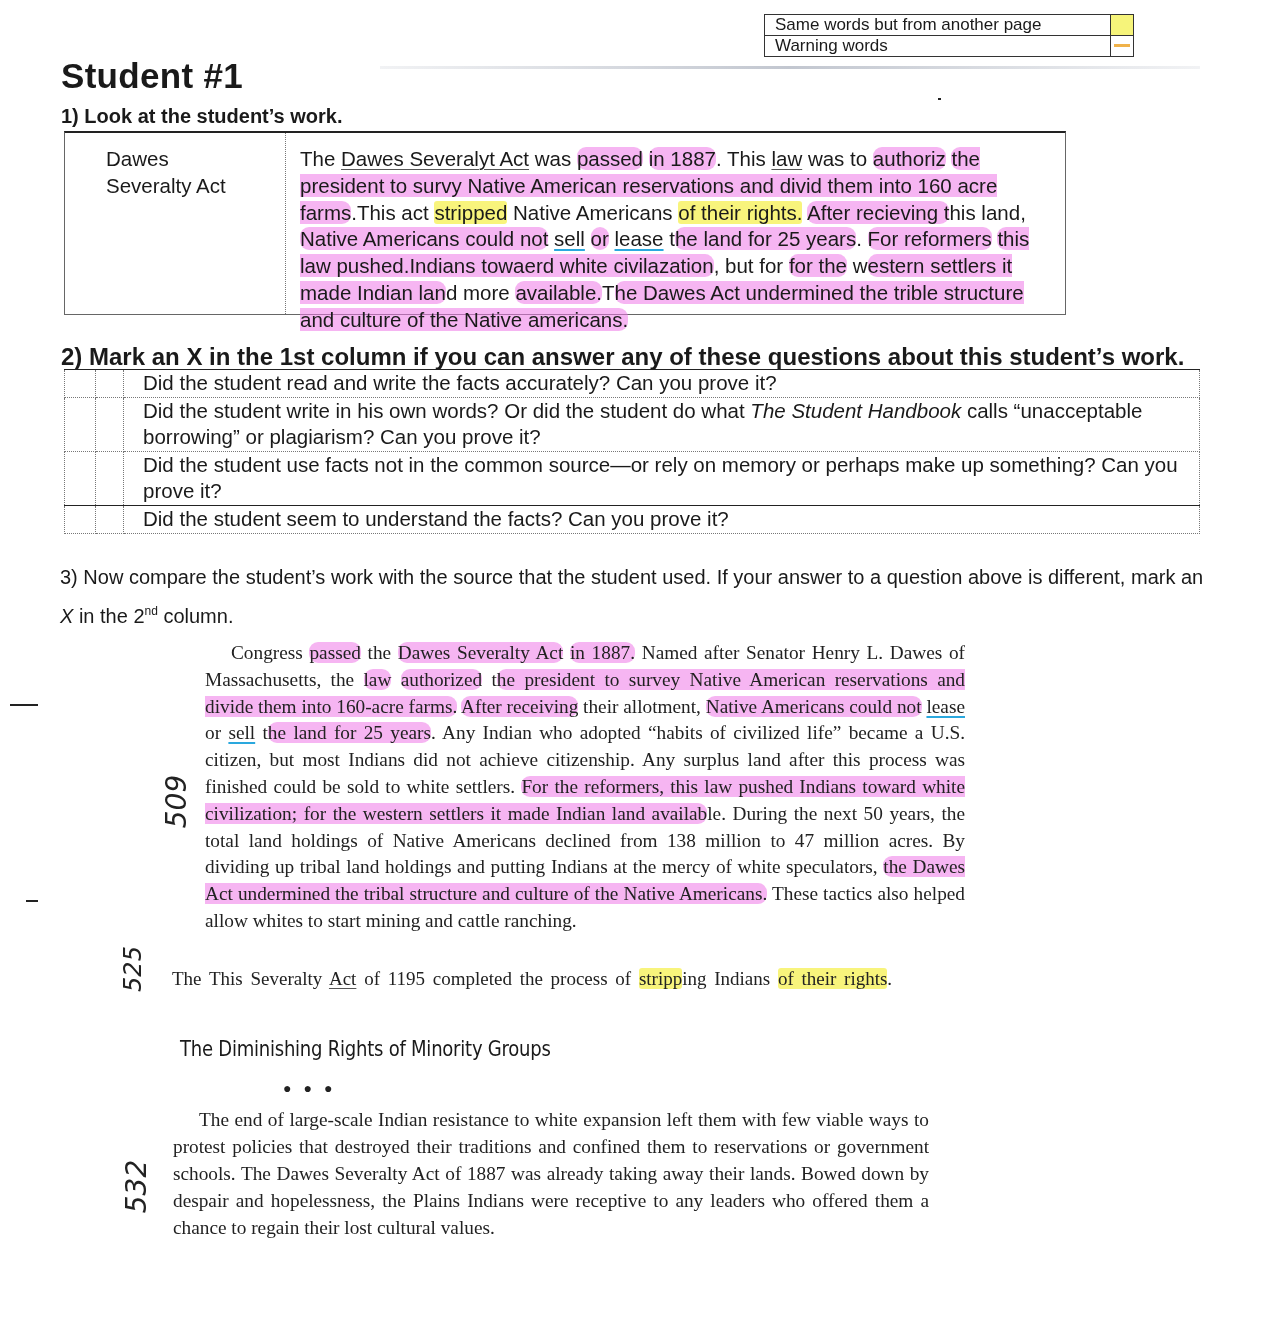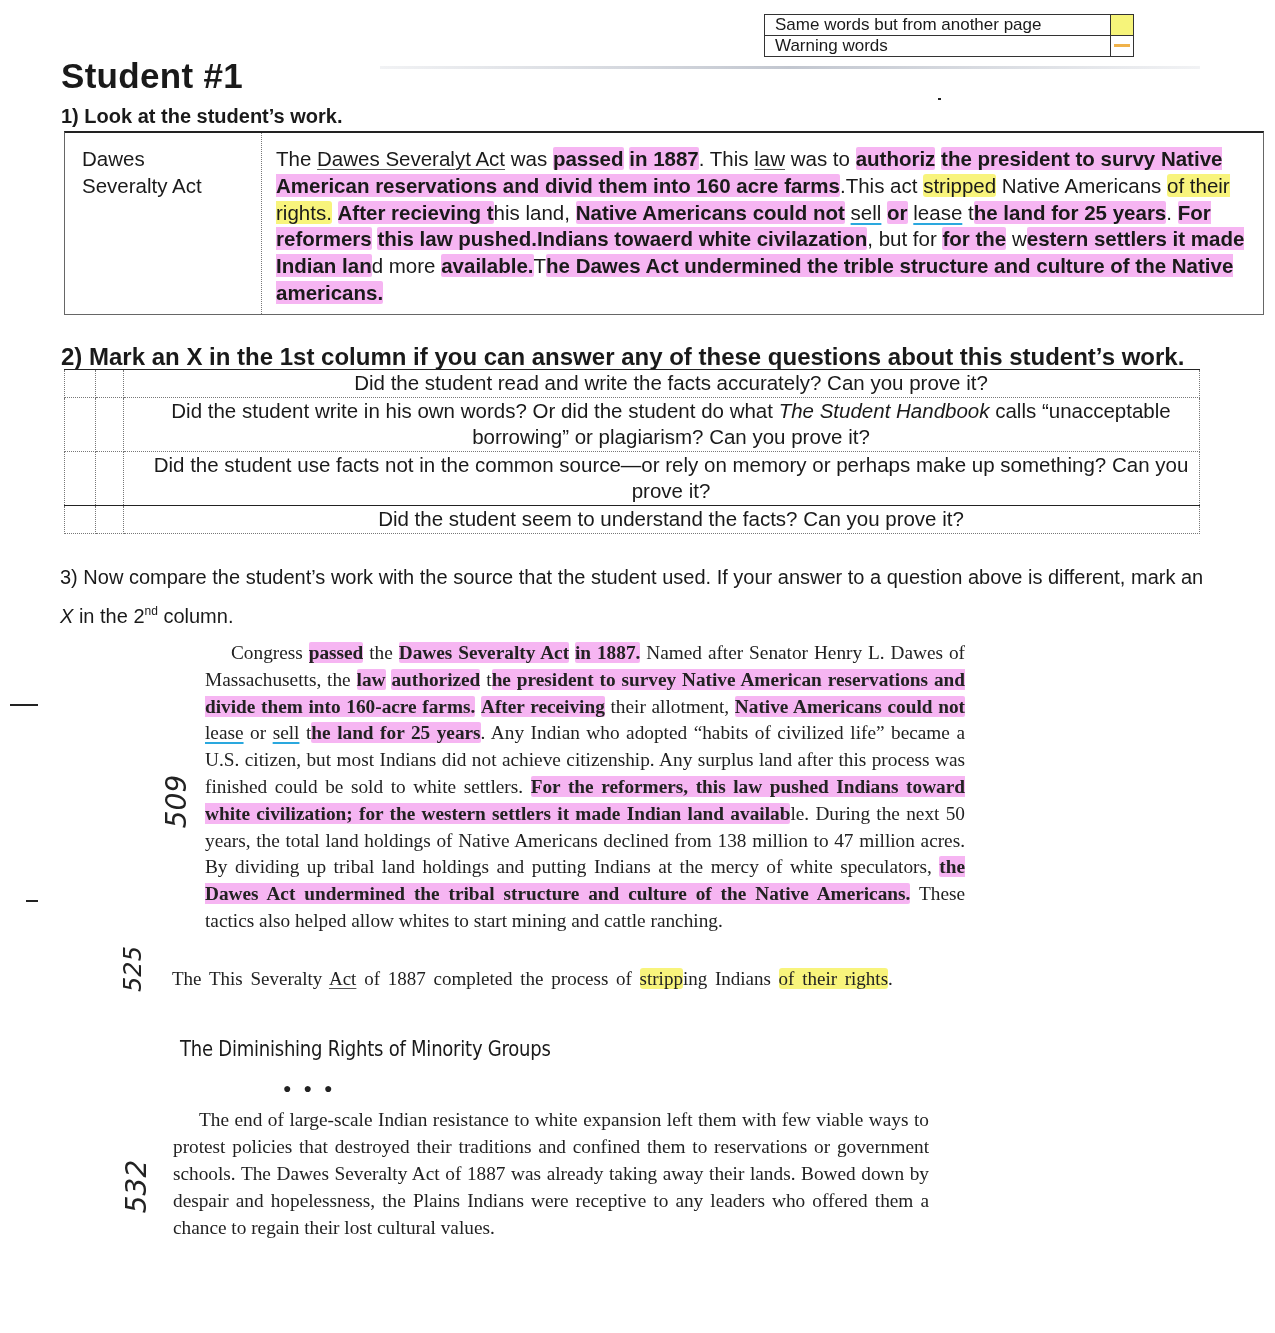--- a/index.html
+++ b/index.html
@@ -14,33 +14,33 @@
     .legend-right td.lbl { width: 325px; }
     .sw-pink { background: #ef9ee8; }
     .sw-blue::after { content: ""; position: absolute; left: 2px; right: 2px; top: 10px; height: 3px; background: #36b6e0; }
     .sw-yellow { background: #f6f47a; }
     .sw-orange::after { content: ""; position: absolute; left: 3px; right: 3px; top: 8px; height: 3px; background: #f0b24a; }
     .legend-shadow { position: absolute; left: 380px; top: 66px; width: 820px; height: 3px; background: linear-gradient(90deg, rgba(120,130,150,0.1), rgba(120,130,150,0.45), rgba(120,130,150,0.1)); }
 
     .title { position: absolute; left: 61px; top: 56px; font-size: 35px; font-weight: bold; margin: 0; letter-spacing: 0.3px; }
     .h1 { position: absolute; left: 61px; top: 105px; font-size: 20px; font-weight: bold; margin: 0; }
 
-    .work-table { position: absolute; left: 64px; top: 131px; width: 1200px; height: 184px; border: 1.5px solid #666; border-top: 2px solid #222; box-sizing: border-box; display: flex; font-size: 20.5px; line-height: 26.8px; }
+    .work-table { position: absolute; left: 64px; top: 131px; width: 1002px; height: 184px; border: 1.5px solid #666; border-top: 2px solid #222; box-sizing: border-box; display: flex; font-size: 20.5px; line-height: 26.8px; padding-left: 24px; }
     .work-topic { width: 197px; border-right: 1.5px dotted #777; padding: 13px 0 0 17px; box-sizing: border-box; }
     .work-topic span { display: block; }
     .work-text { flex: 1; padding: 13px 10px 0 14px; box-sizing: border-box; }
 
-    .hl-p { background: rgba(238, 120, 232, 0.55); border-radius: 2px; font-weight: bold; }
+    .hl-p { background: rgba(238, 120, 232, 0.55); border-radius: 9px; }
     .hl-y { background: rgba(246, 240, 80, 0.75); border-radius: 3px; }
     .ul-b { text-decoration: underline; text-decoration-color: #2aa8de; text-decoration-thickness: 2px; text-underline-offset: 3px; }
     .ul-g { text-decoration: underline; text-decoration-color: #555; text-decoration-thickness: 1px; text-underline-offset: 3px; }
 
     .h2 { position: absolute; left: 61px; top: 343px; font-size: 24px; font-weight: bold; margin: 0; white-space: nowrap; }
     .q-table { position: absolute; left: 64px; top: 369px; width: 1136px; border-collapse: collapse; font-size: 20.5px; line-height: 26.6px; }
-    .q-table td { border: 1px dotted #777; vertical-align: top; padding: 0; text-align: center; }
+    .q-table td { border: 1px dotted #777; vertical-align: top; padding: 0; }
     .q-table tr:first-child td { border-top: 1.5px solid #222; }
     .q-table tr.solid-top td { border-top: 1.5px solid #222; }
     .q-table td.c1 { width: 30px; }
     .q-table td.c2 { width: 27px; }
     .q-table td.qt { padding-left: 19px; }
 
     .h3 { position: absolute; left: 60px; top: 560px; width: 1150px; font-size: 20px; font-weight: normal; line-height: 34px; margin: 0; }
     .h3 sup { font-size: 12px; }
 
     .serif { font-family: "Liberation Serif", serif; }
@@ -118,21 +118,21 @@
   </tr>
 </tbody>
   </table>
 
 <h2 class="h3"><span>3) Now compare the student’s work with the source that the student used. If your answer to a question above is different, mark an </span><i>X</i><span> in the 2</span><sup>nd</sup><span> column.</span></h2>
 
 <div class="source serif">
   <p><span>Congress </span><span class="hl-p">passed</span><span> the </span><span class="hl-p">Dawes Severalty Act</span><span> </span><span class="hl-p">in 1887.</span><span> Named after Senator Henry L. Dawes of Massachusetts, the </span><span class="hl-p">law</span><span> </span><span class="hl-p">authorized</span><span> t</span><span class="hl-p">he president to survey Native American reservations and divide them into 160-acre farms.</span><span> </span><span class="hl-p">After receiving</span><span> their allotment, </span><span class="hl-p">Native Americans could not</span><span> </span><span class="ul-b">lease</span><span> or </span><span class="ul-b">sell</span><span> t</span><span class="hl-p">he land for 25 years</span><span>. Any Indian who adopted “habits of civilized life” became a U.S. citizen, but most Indians did not achieve citizenship. Any surplus land after this process was finished could be sold to white settlers. </span><span class="hl-p">For the reformers, this law pushed Indians toward white civilization; for the western settlers it made Indian land availab</span><span>le. During the next 50 years, the total land holdings of Native Americans declined from 138 million to 47 million acres. By dividing up tribal land holdings and putting Indians at the mercy of white speculators, </span><span class="hl-p">the Dawes Act undermined the tribal structure and culture of the Native Americans.</span><span> These tactics also helped allow whites to start mining and cattle ranching.</span></p>
 </div>
 
-<div class="source2 serif"><span>The This Severalty </span><span class="ul-g">Act</span><span> of 1887 completed the  process of </span><span class="hl-y">stripp</span><span>ing Indians </span><span class="hl-y">of their rights</span><span>.</span></div>
+<div class="source2 serif"><span>The This Severalty </span><span class="ul-g">Act</span><span> of 1195 completed the  process of </span><span class="hl-y">stripp</span><span>ing Indians </span><span class="hl-y">of their rights</span><span>.</span></div>
 
 <div class="section-title">The Diminishing Rights of Minority Groups</div>
 <div class="ornament">●●●</div>
 
 <div class="source3 serif">
   <p>The end of large-scale Indian resistance to white expansion left them with few viable ways to protest policies that destroyed their traditions and confined them to reservations or government schools. The Dawes Severalty Act of 1887 was already taking away their lands. Bowed down by despair and hopelessness, the Plains Indians were receptive to any leaders who offered them a chance to regain their lost cultural values.</p>
 </div>
 
 <div class="handnote note-509">509</div>
 <div class="handnote note-525">525</div>

